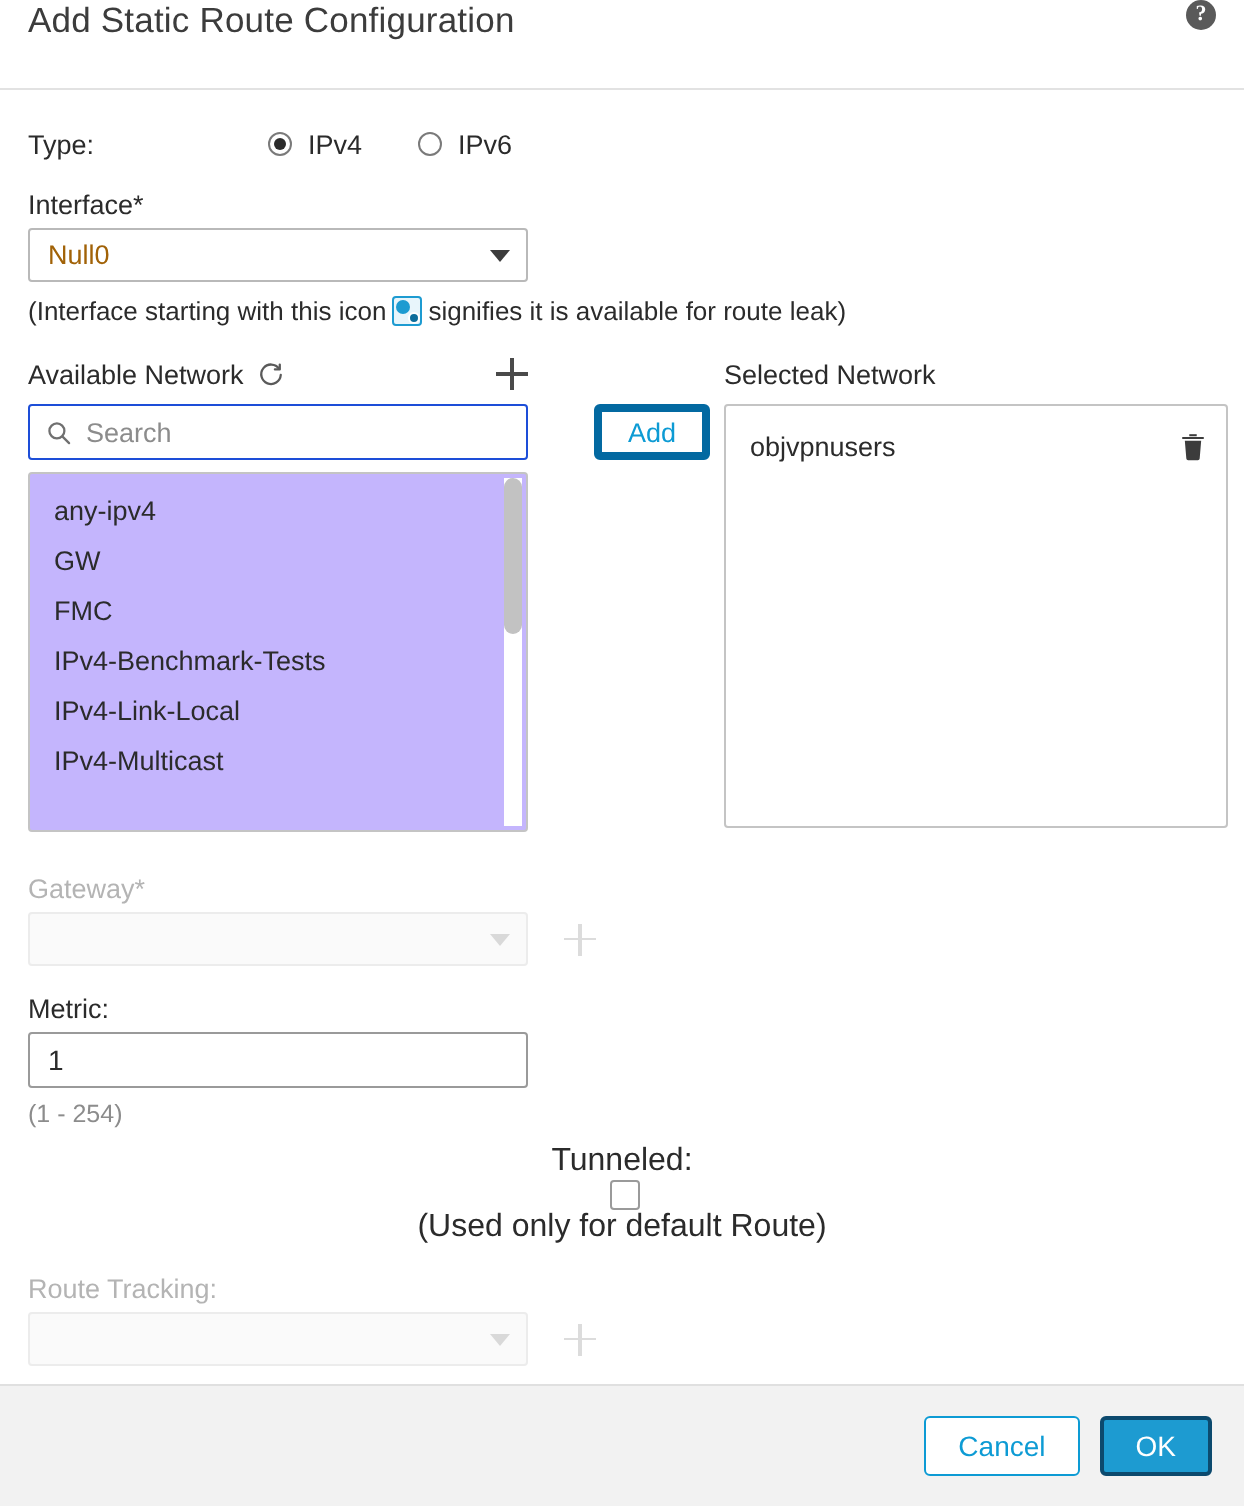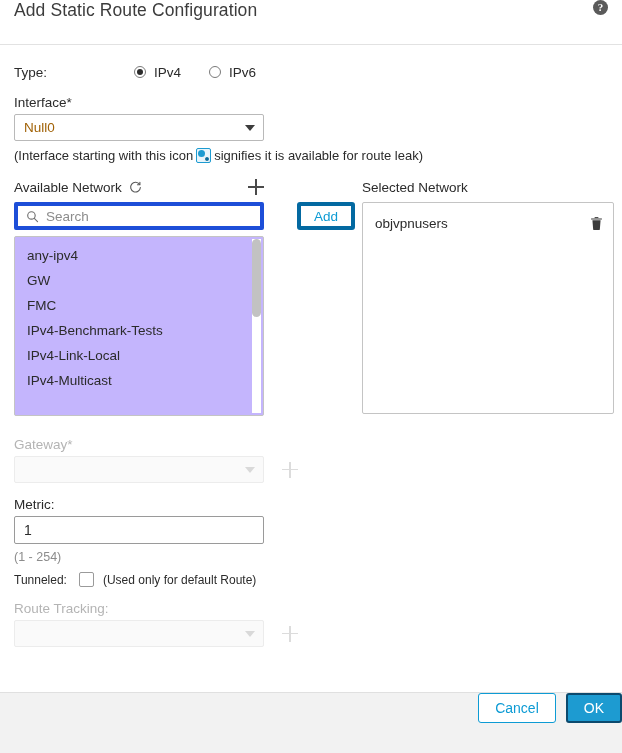--- a/index.html
+++ b/index.html
@@ -203,21 +203,21 @@
     position: absolute;
     background: #4a4a4a;
   }
   .plus-icon::before { left: 0; top: 7px; width: 16px; height: 1.6px; }
   .plus-icon::after  { top: 0; left: 7px; height: 16px; width: 1.6px; }
   .plus-icon.disabled::before, .plus-icon.disabled::after { background: #dcdcdc; }
 
   .search-box {
     width: 250px;
     height: 28px;
-    border: 4px solid #1d4ed8;
+    border: 1px solid #1d4ed8;
     border-radius: 2px;
     box-sizing: border-box;
     display: flex;
     align-items: center;
     padding: 0 8px;
     background: #ffffff;
   }
   .search-icon { margin-right: 7px; color: #707070; display: flex; }
   .search-input {
     border: none;
@@ -325,21 +325,22 @@
   }
   .sub-hint {
     font-size: 12.5px;
     color: #8c8c8c;
     margin-top: 6px;
   }
   .tunneled-row {
     display: flex;
     align-items: center;
     margin-top: 8px;
-    font-size: 12px;
+    font-size: 16px;
+    flex-direction: column;
   }
   .tunneled-label { color: #2b2b2b; }
   .checkbox {
     width: 15px; height: 15px;
     border: 1px solid #9a9a9a;
     border-radius: 2px;
     background: #ffffff;
     box-sizing: border-box;
     margin: 0 9px 0 12px;
     cursor: pointer;
@@ -350,23 +351,23 @@
   
   .dialog-footer {
     position: absolute;
     left: 0; bottom: 0;
     width: 622px;
     height: 61px;
     background: #f2f2f2;
     border-top: 1px solid #e0e0e0;
     box-sizing: border-box;
     display: flex;
-    align-items: flex-start;
+    align-items: center;
     justify-content: flex-end;
-    padding-right: 0;
+    padding-right: 16px;
   }
   .btn {
     height: 30px;
     border-radius: 3px;
     font-size: 14px;
     font-family: "Liberation Sans", sans-serif;
     cursor: pointer;
     padding: 0 16px;
   }
   .btn-cancel {

